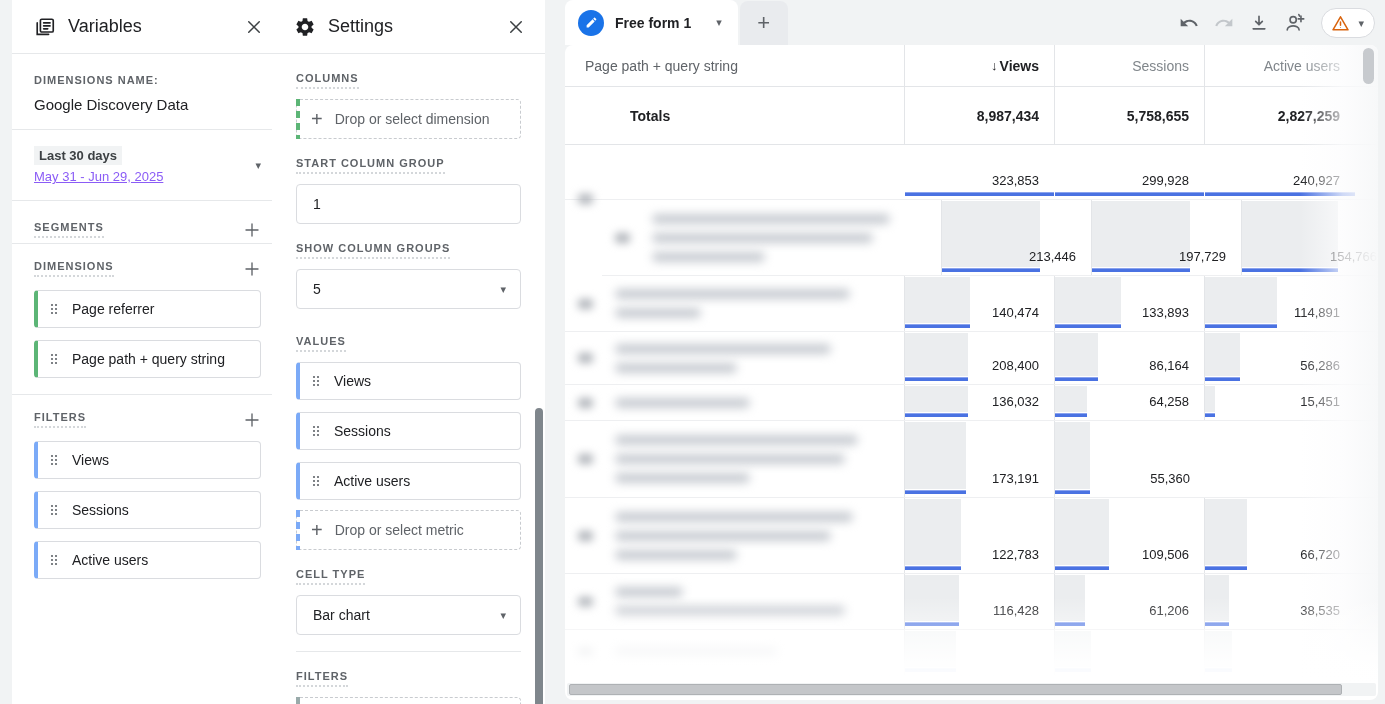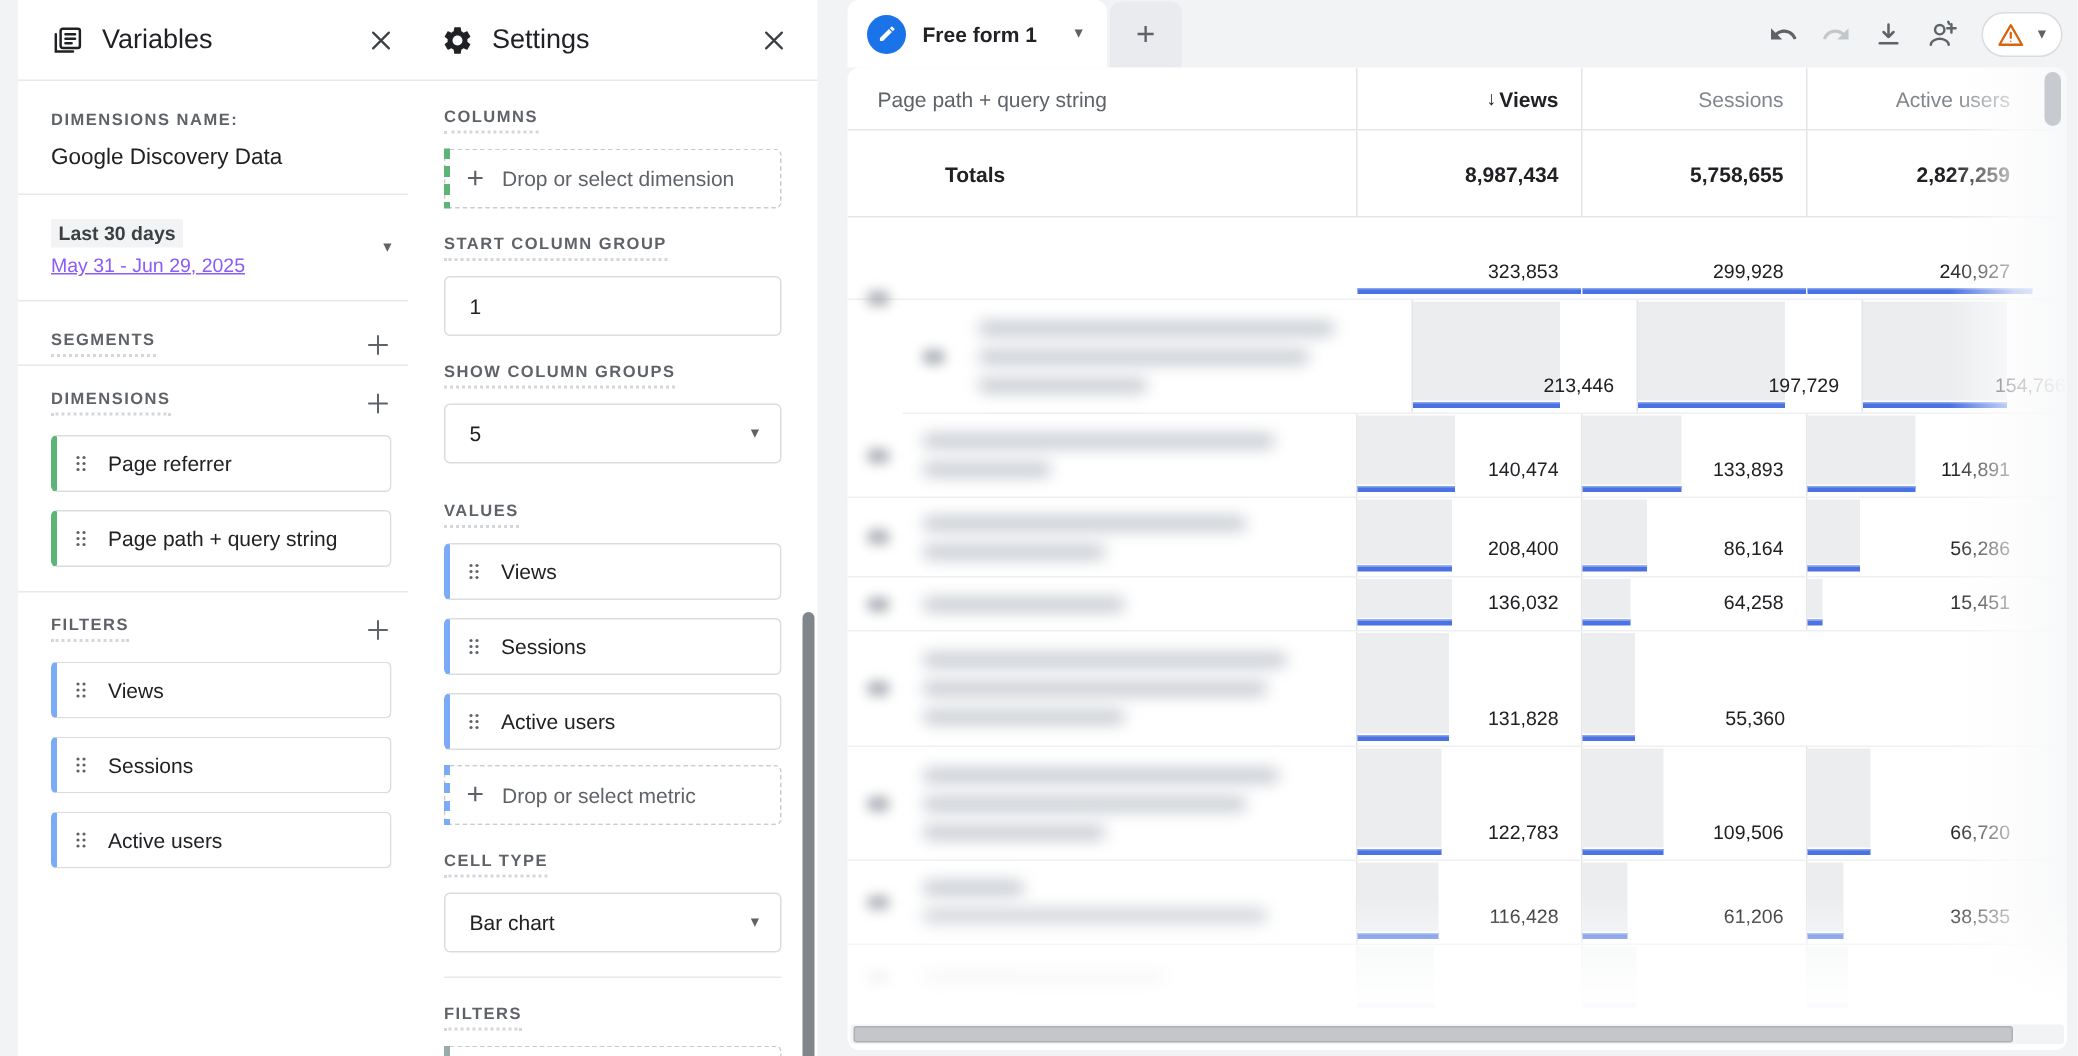--- a/index.html
+++ b/index.html
@@ -593,21 +593,21 @@
       <div class="rownum-blur"></div>
       <div class="blur-lines">
             <div class="blur-line" style="width: 243px;"></div>
             <div class="blur-line" style="width: 230px;"></div>
             <div class="blur-line" style="width: 135px;"></div>
           </div>
     </div>
     <div class="tcell met-col">
       <div class="bar-bg" style="width: 40.7%;"></div>
       <div class="bar" style="width: 40.7%;"></div>
-      <div class="num">131,828</div>
+      <div class="num">173,191</div>
     </div>
     <div class="tcell met-col last">
       <div class="bar-bg" style="width: 23%;"></div>
       <div class="bar" style="width: 23%;"></div>
       <div class="num">55,360</div>
     </div>
   </div>
       <div class="trow" style="height: 76px;">
     <div class="tcell dim-col">
       <div class="rownum-blur"></div>

